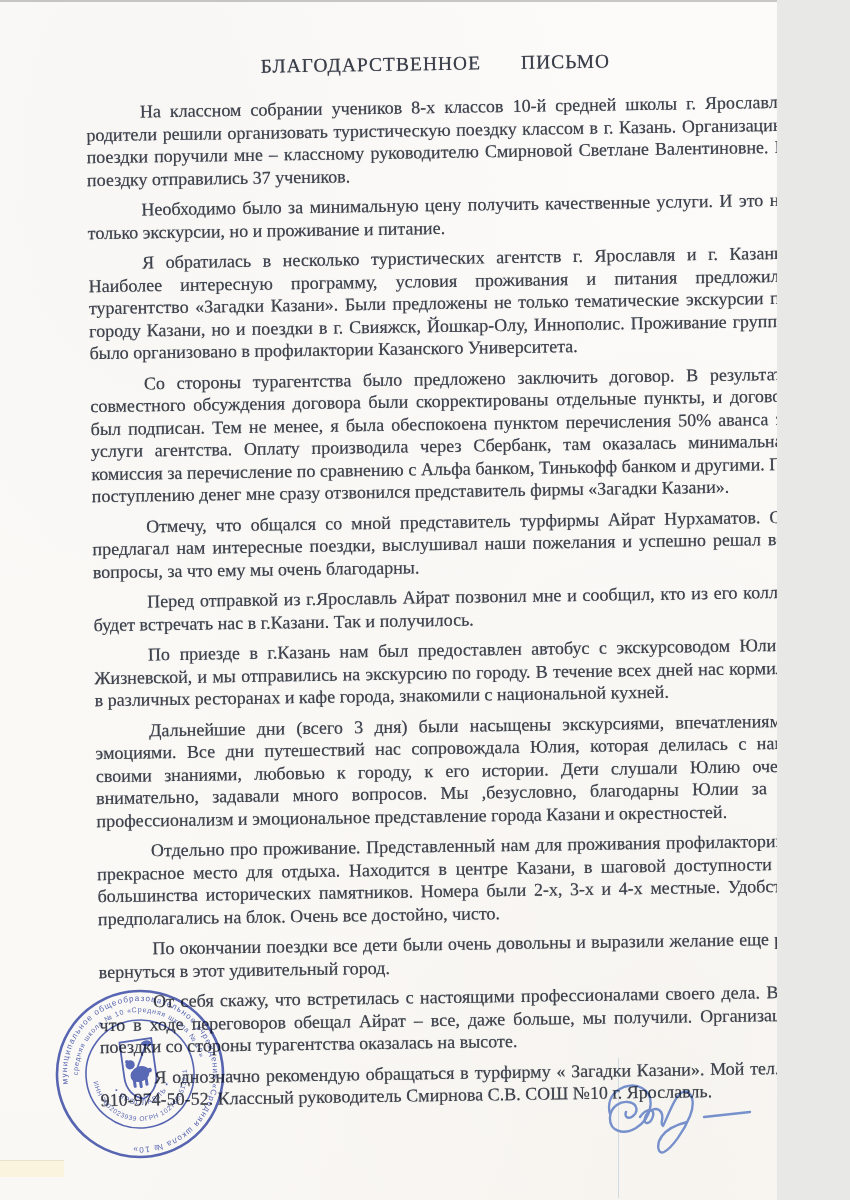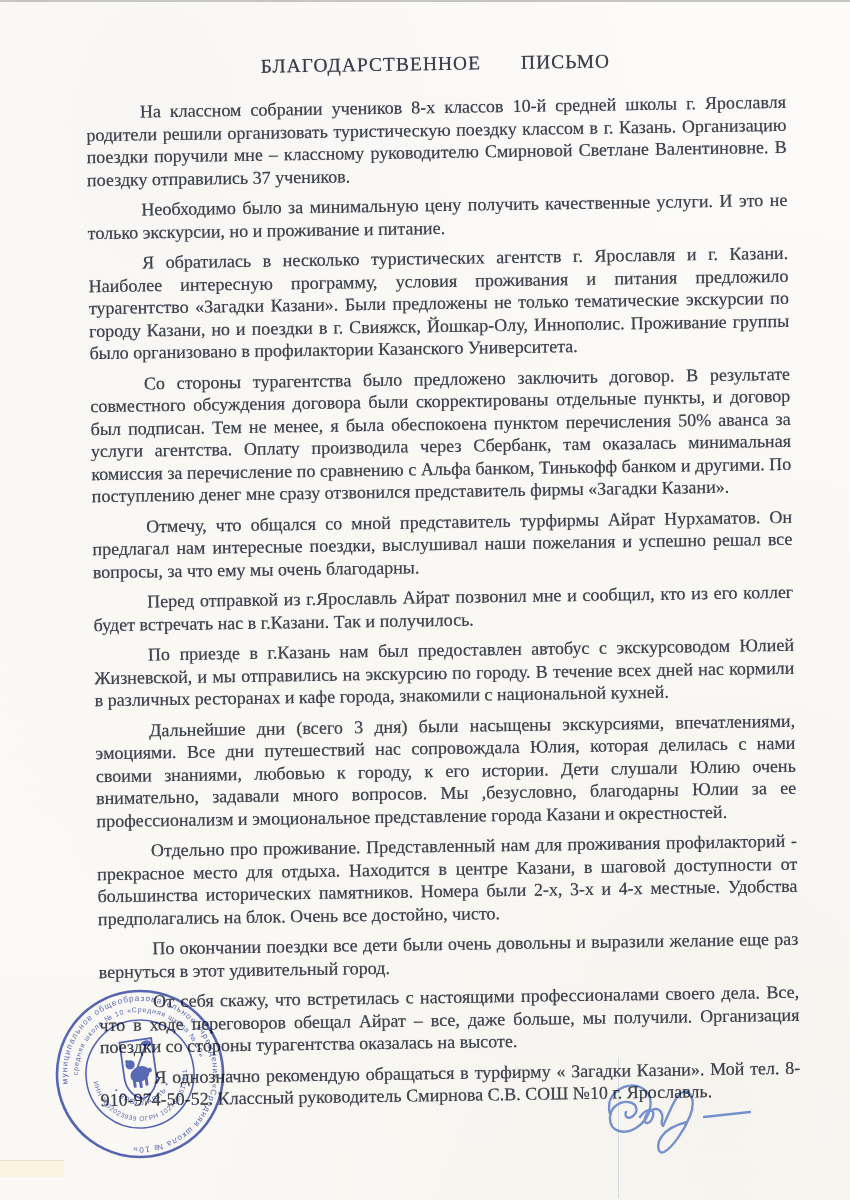--- a/index.html
+++ b/index.html
@@ -2,21 +2,21 @@
 <html lang="ru"><head>
 <meta charset="utf-8">
 <style>
   html,body{margin:0;padding:0;}
   body{
     width:850px;height:1200px;overflow:hidden;
     font-family:"Liberation Serif","DejaVu Serif",serif;
     background:#e8e8e6;
   }
   .page{
-    position:relative;width:850px;height:1200px;overflow:hidden;
+    position:relative;width:777px;height:1200px;overflow:hidden;
     background:
       radial-gradient(ellipse at 18% 8%, rgba(120,120,110,0.03), transparent 55%),
       radial-gradient(ellipse at 85% 90%, rgba(150,140,120,0.04), transparent 60%),
       linear-gradient(180deg,#fcfbf9 0%,#fbfaf7 55%,#faf8f4 100%);
   }
   .scan-edge-top{
     position:absolute;left:0;top:0;width:850px;height:2px;
     background:rgba(135,135,130,0.45);
   }
   .doc{

